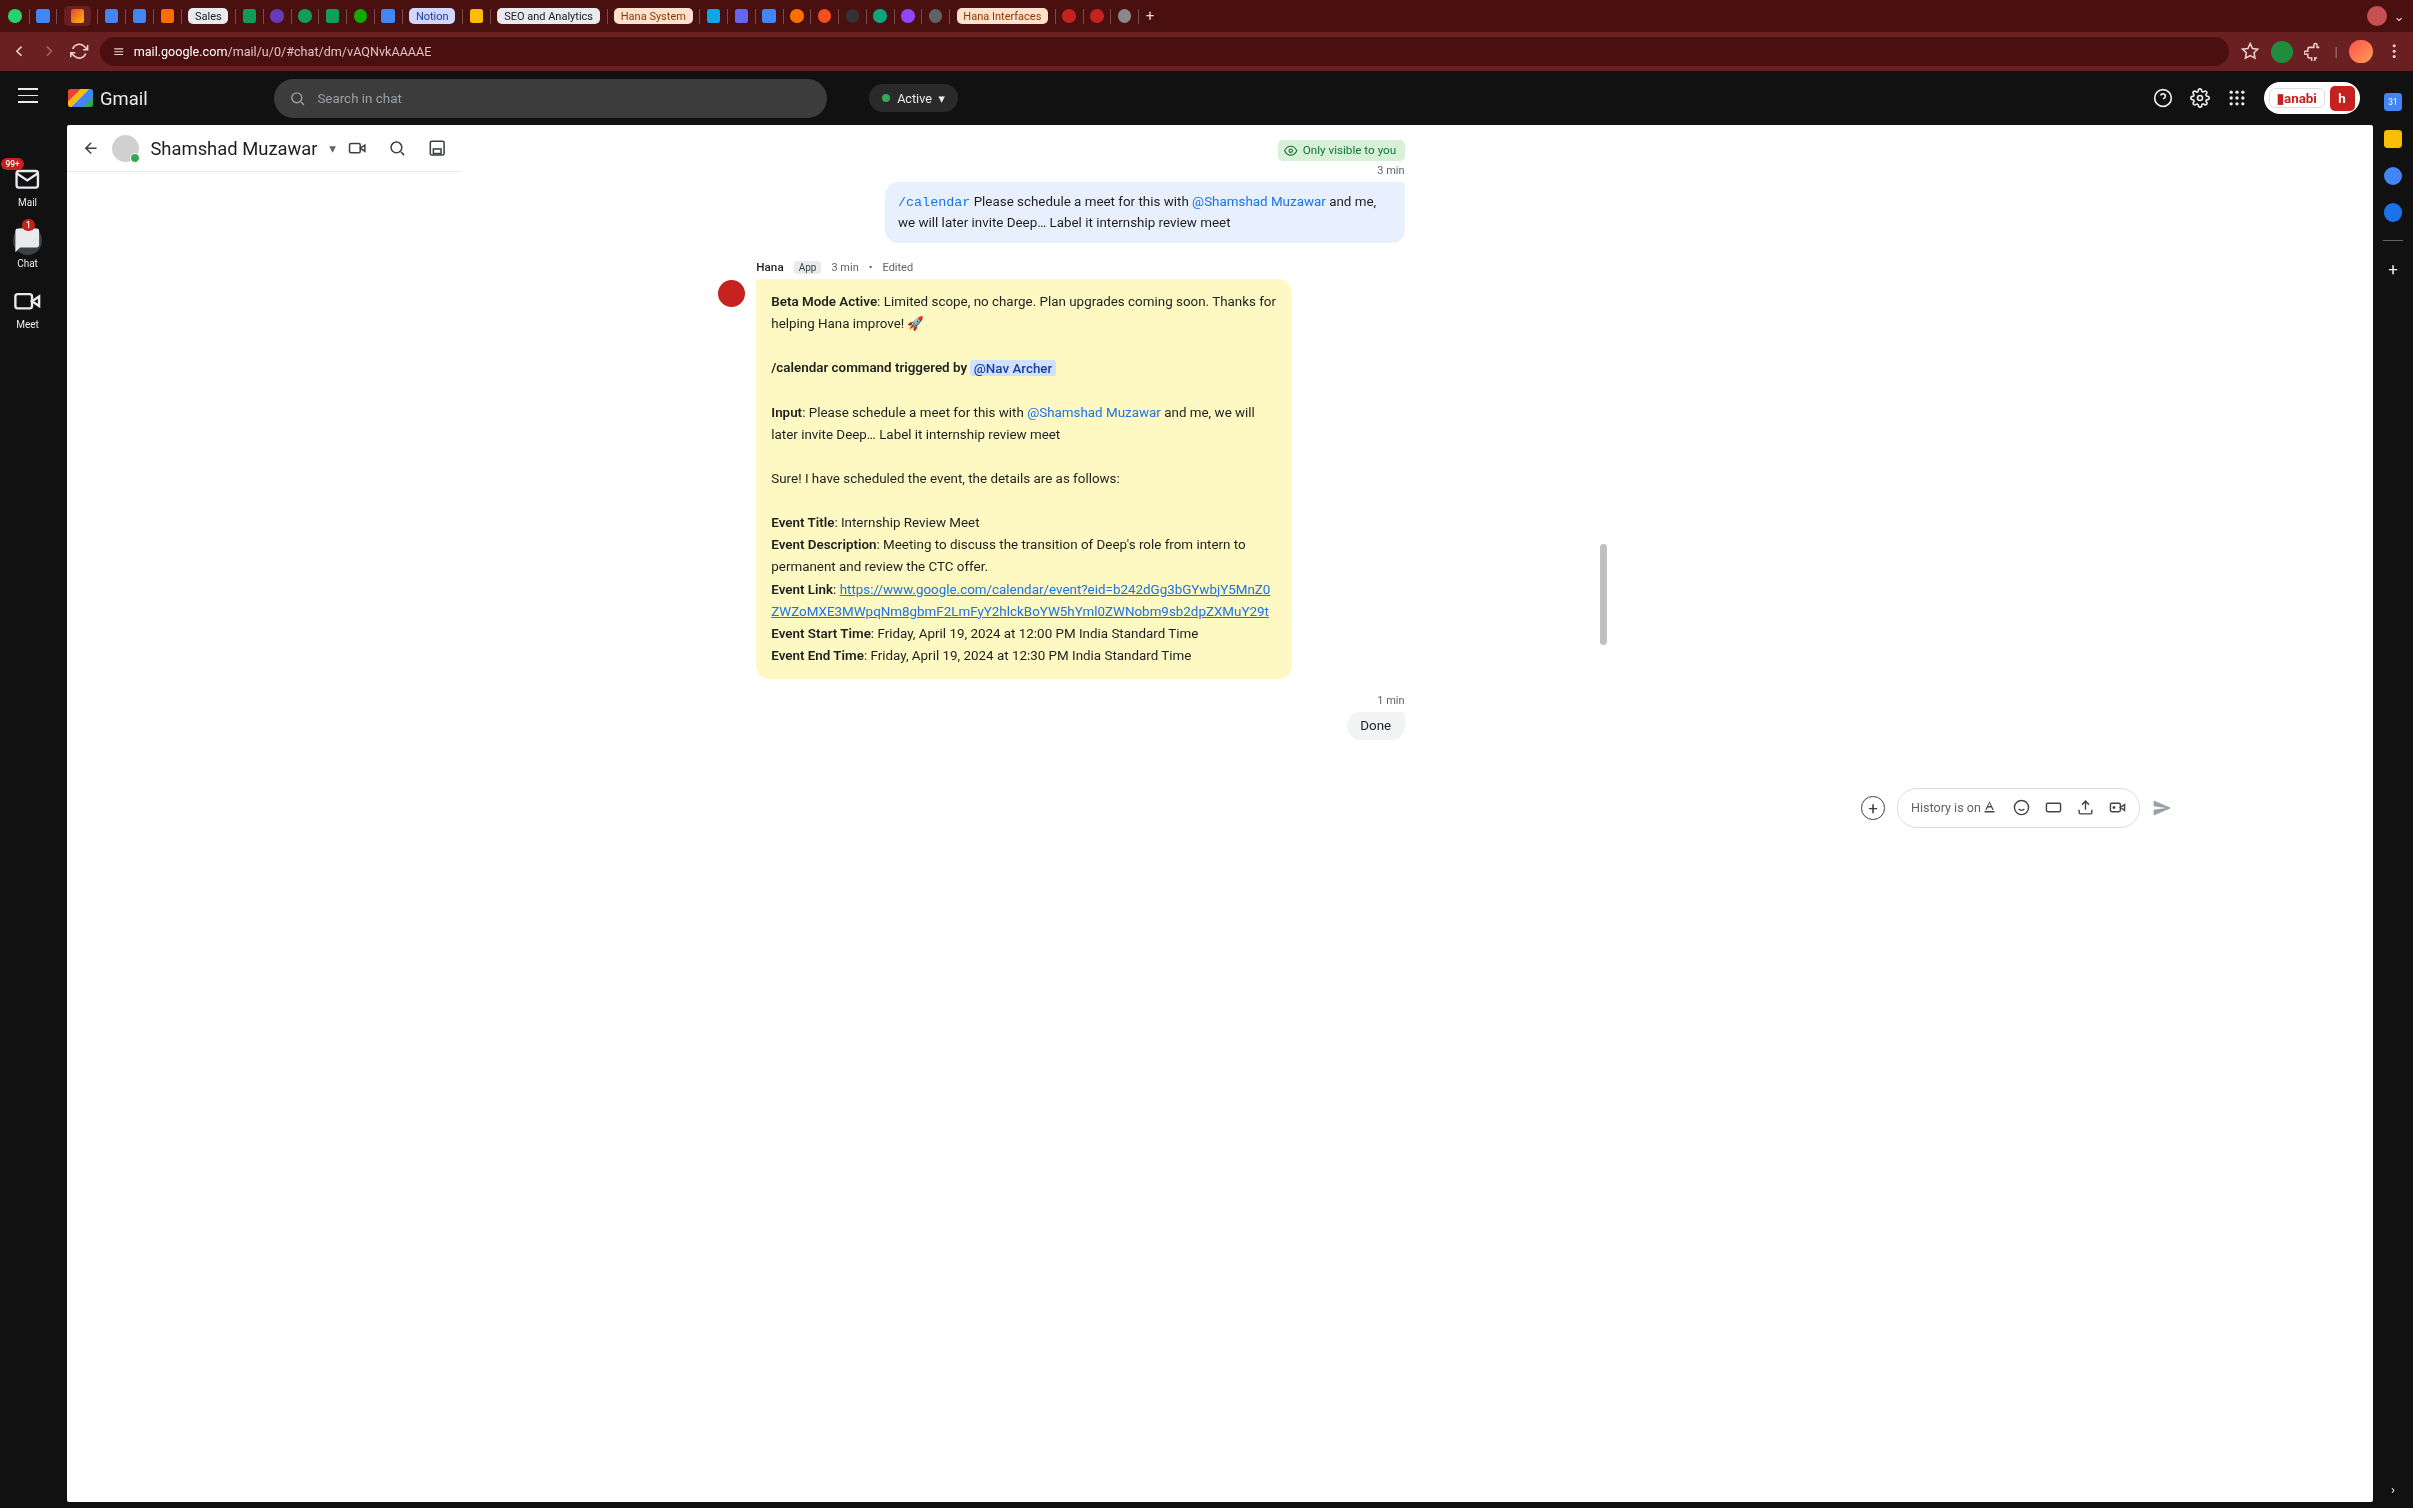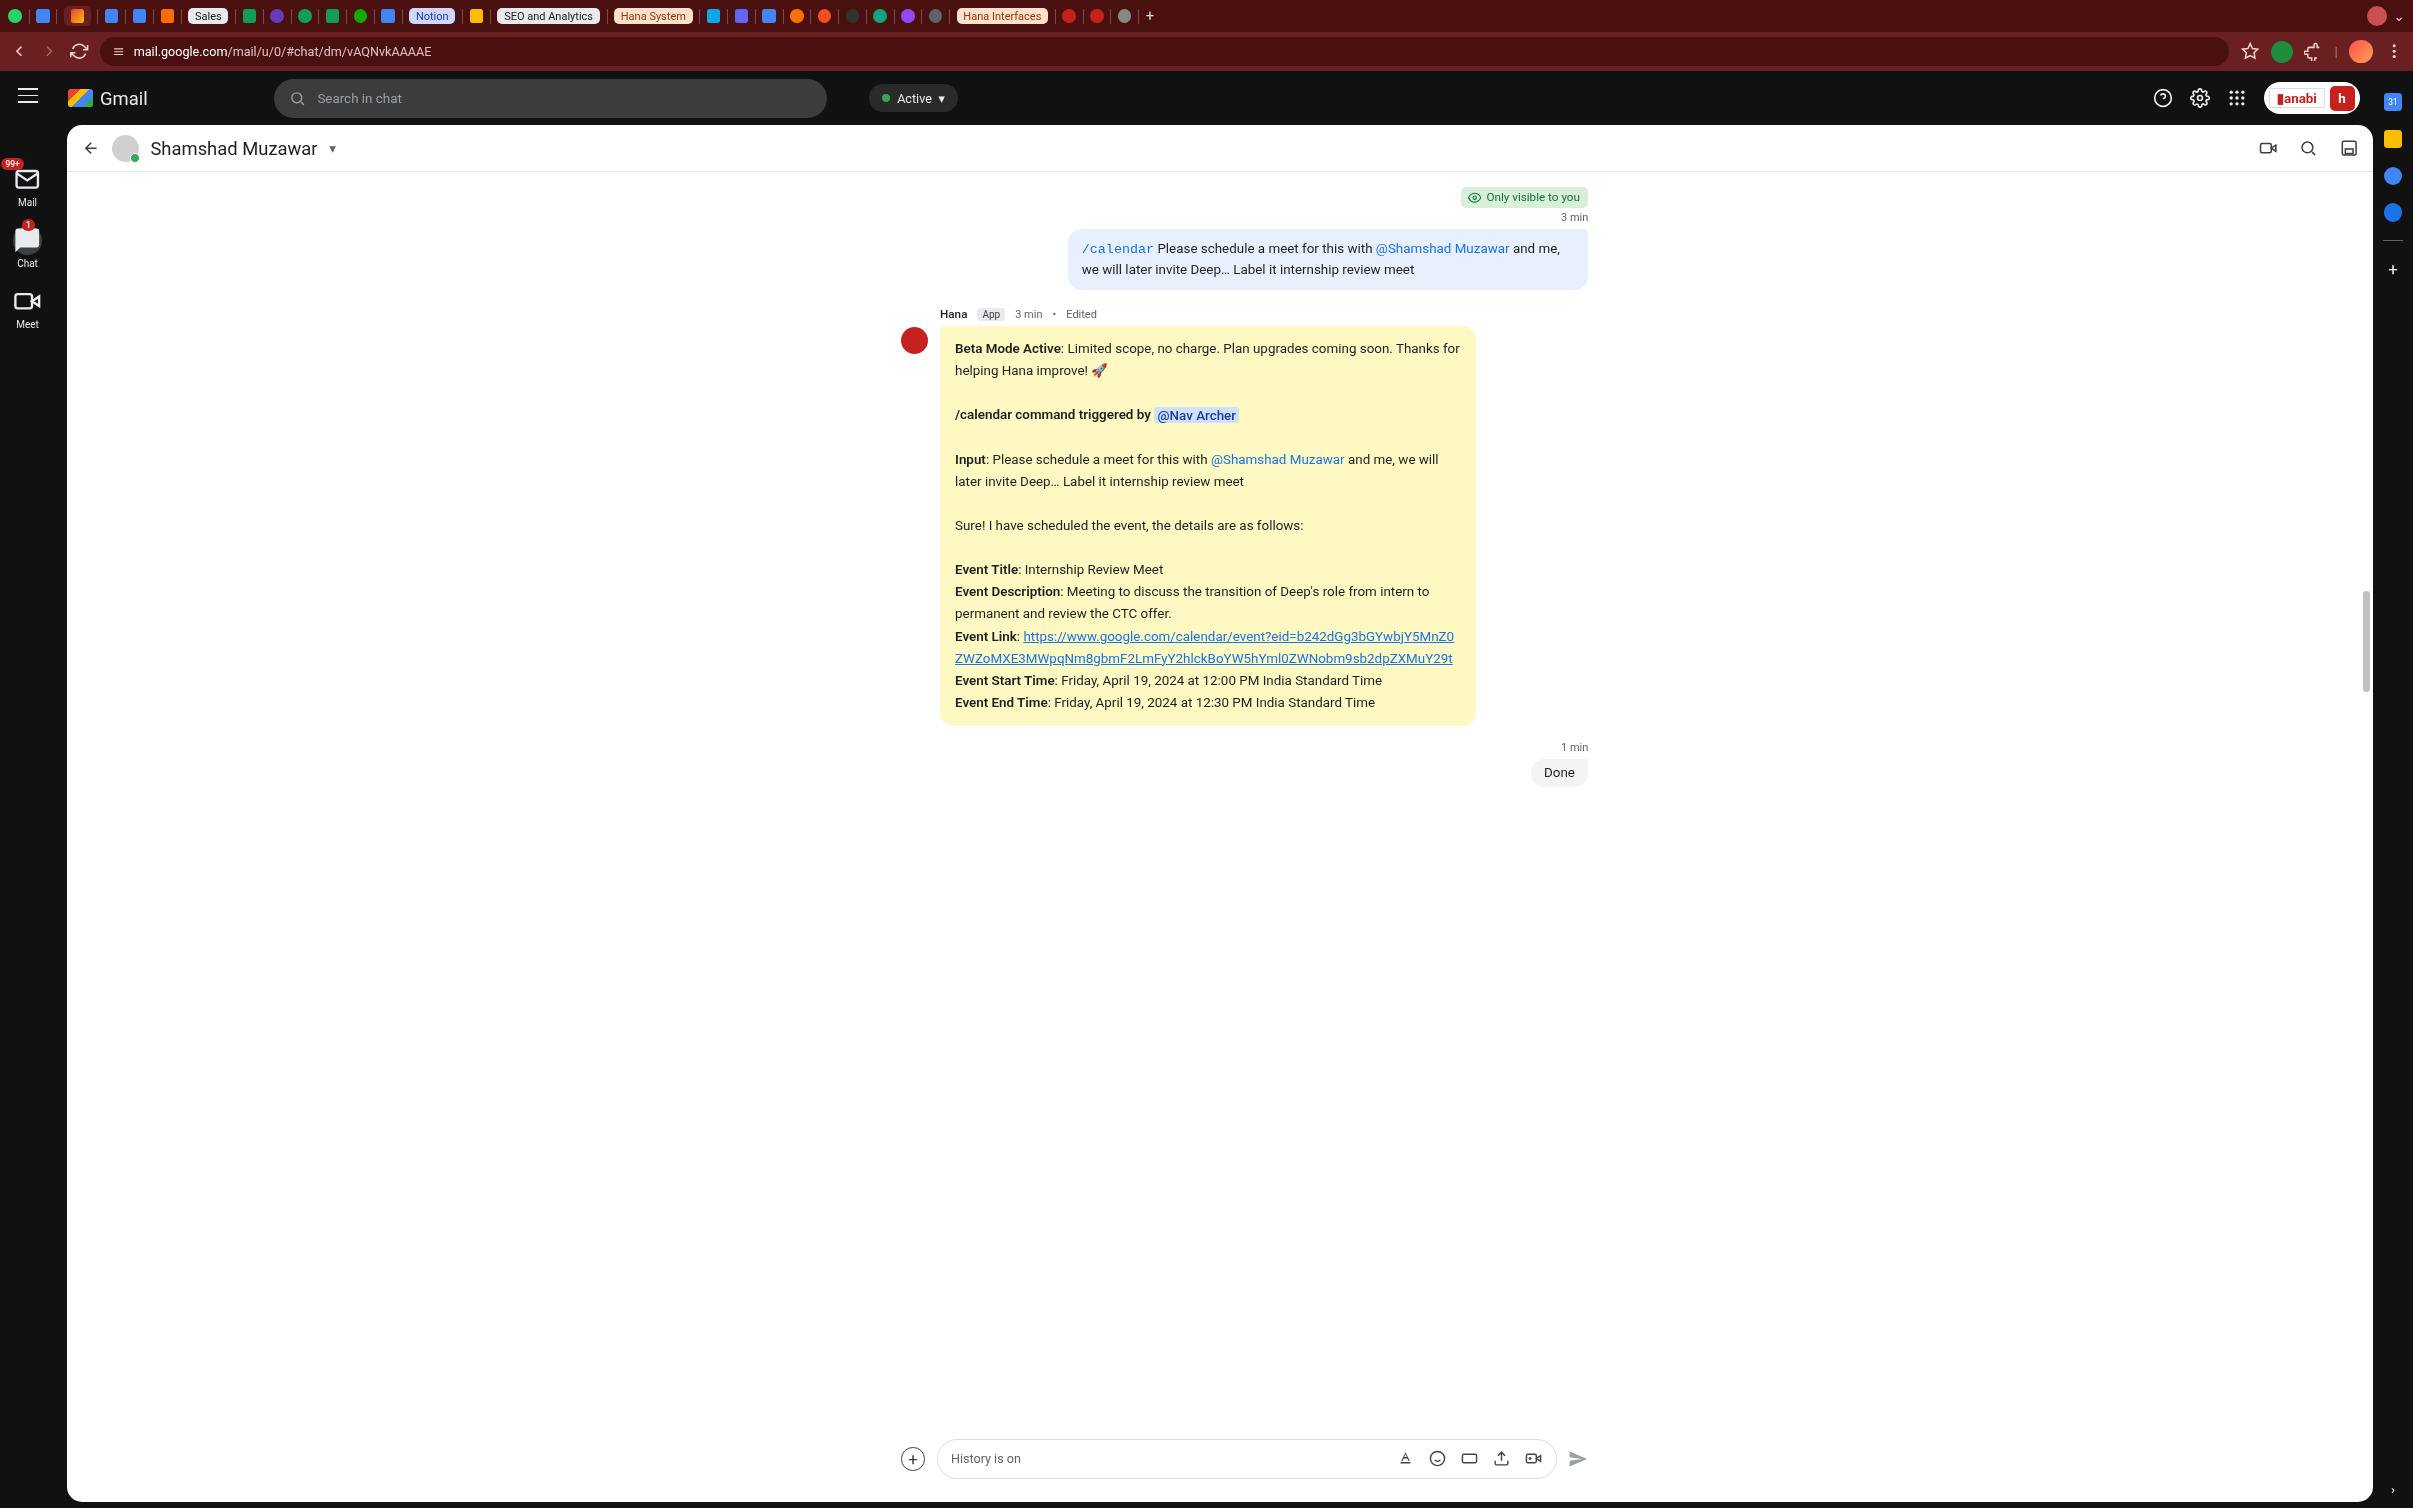--- a/index.html
+++ b/index.html
@@ -40,24 +40,24 @@
     .top-bar { height: 54px; background:#111; display:flex; align-items:center; padding: 0 13.4px; gap: 17px; }
     .gmail-logo { display:flex; align-items:center; gap:6.7px; color:#e8eaed; font-size:18.4px; }
     .gmail-glyph { width:25px; height:18.4px; background: linear-gradient(135deg,#ea4335 30%,#fbbc04 30% 50%,#4285f4 50% 75%,#34a853 75%); border-radius:2.5px; }
     .search-wrap { flex: 0 0 553px; margin-left: 109px; }
     .search-box { background:#3c3c3c; border-radius: 20px; height: 39px; display:flex; align-items:center; padding:0 15px; gap:11.7px; color:#9aa0a6; font-size:13.4px; }
     .status-pill { background:#2a2a2a; border-radius:17px; padding:6.7px 13.4px; display:flex; align-items:center; gap:6.7px; color:#e8eaed; font-size:12.6px; cursor:pointer; margin-left:25px;}
     .green-dot { width:8.4px; height:8.4px; border-radius:50%; background:#34a853; }
     .top-right { margin-left:auto; display:flex; align-items:center; gap:17px; color:#e8eaed; }
     .top-ico { width:20px; height:20px; cursor:pointer; display:flex; align-items:center; justify-content:center; }
     .hanabi-box { display:flex; align-items:center; background:#fff; border-radius:17px; padding:3.4px 5px; gap:5px; }
-    .hanabi-logo { background:#fff; color:#c5221f; font-weight:700; font-size:13.4px; padding:1.7px 6.7px; border-radius:1px; border:0.8px solid #ddd;}
+    .hanabi-logo { background:#fff; color:#c5221f; font-weight:700; font-size:13.4px; padding:1.7px 6.7px; border-radius:6px; border:0.8px solid #ddd;}
     .hanabi-sq { width:25px; height:25px; background:#c5221f; border-radius:5px; color:#fff; display:flex; align-items:center; justify-content:center; font-weight:700; }
 
-    .chat-card { flex:1; background:#fff; margin: 0 0 6.7px 11.7px; border-radius: 15px; display:flex; flex-direction:column; overflow:hidden; position:relative; }
+    .chat-card { flex:1; background:#fff; margin: 0 0 6.7px 11.7px; border-radius: 2px; display:flex; flex-direction:row; overflow:hidden; position:relative; }
 
     .chat-header { height: 47px; border-bottom:0.8px solid #e8eaed; display:flex; align-items:center; padding:0 15px; gap:11.7px; }
     .back-ico { cursor:pointer; }
     .dm-avatar { width:27px; height:27px; border-radius:50%; background:#d0d0d0; position:relative; }
     .dm-avatar::after { content:''; position:absolute; right:-1.7px; bottom:-1.7px; width:8.4px; height:8.4px; border-radius:50%; background:#34a853; border:1.7px solid #fff; }
     .dm-title { font-size:18.4px; color:#1f1f1f; font-weight:400; }
     .hdr-right { margin-left:auto; display:flex; gap:22px; color:#3c4043; }
     .hdr-ico { width:18.4px; height:18.4px; cursor:pointer; }
 
     .chat-scroll { flex:1; overflow:auto; padding: 15px 201px 15px 251px; position:relative;}

